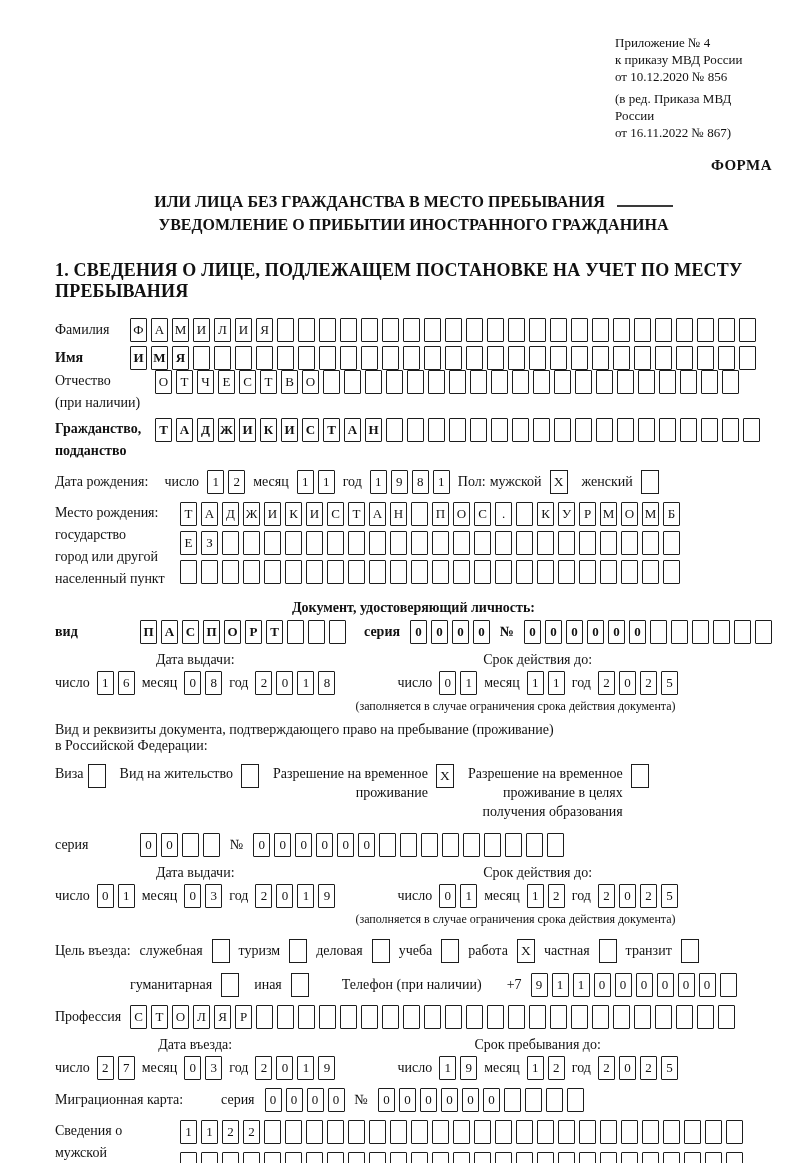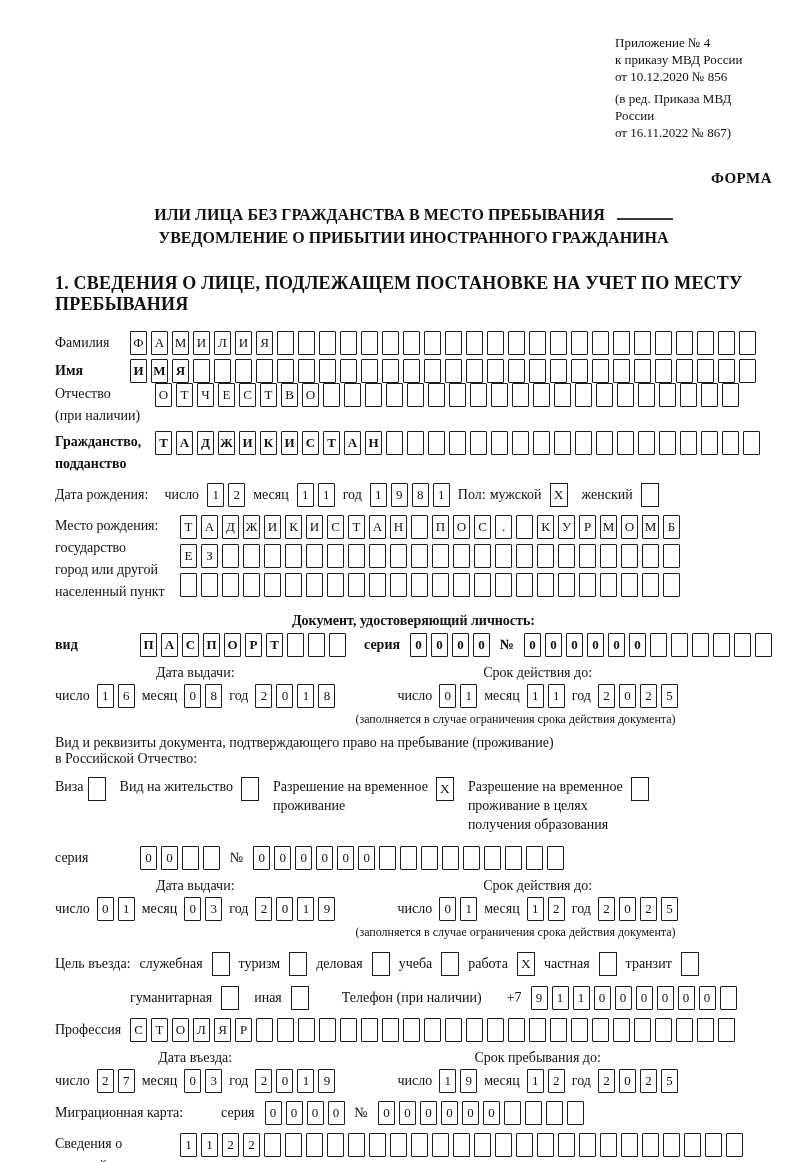--- a/index.html
+++ b/index.html
@@ -3,21 +3,21 @@
 <meta charset="utf-8">
 <style>
   html,body{margin:0;padding:0;background:#ffffff;}
   body{width:800px;height:1163px;overflow:hidden;color:#111;
        font-family:"Liberation Serif","DejaVu Serif",serif;}
   .page{box-sizing:border-box;width:800px;height:1163px;padding:34px 28px 0 55px;}
 
   
   .hdr{margin-left:560px;font-size:13px;line-height:17px;}
   .hdr .sub{margin-top:5px;}
-  .forma{margin-top:29px;text-align:right;font-weight:bold;font-size:15px;letter-spacing:.5px;}
+  .forma{margin-top:16px;text-align:right;font-weight:bold;font-size:15px;letter-spacing:.5px;}
 
   
   .title{margin-top:16px;text-align:center;font-weight:bold;font-size:16px;line-height:23px;}
   .uline{display:inline-block;width:56px;border-bottom:2px solid #3a3a3a;margin-left:12px;}
   .sect{margin-top:24px;font-weight:bold;font-size:18px;letter-spacing:.2px;}
 
   
   .lbl{font-size:14px;white-space:nowrap;}
   .row{display:flex;align-items:center;}
   .cellrow{display:flex;gap:4px;}
@@ -43,21 +43,21 @@
   .dates{display:flex;align-items:flex-start;margin-top:8px;}
   .dategroup{}
   .dg-title{text-align:center;font-size:14px;margin-bottom:3px;}
   .dg-row{display:flex;align-items:center;gap:7px;font-size:14px;}
   .dg-caption{font-size:12px;margin-top:4px;white-space:nowrap;margin-left:-42px;}
   .dg-right{margin-left:62px;}
 
   
   .opts{display:flex;align-items:flex-start;margin-top:10px;gap:14px;}
   .opt{display:flex;align-items:flex-start;gap:8px;}
-  .opt-lines{font-size:14px;line-height:19px;text-align:left;}
+  .opt-lines{font-size:14px;line-height:19px;text-align:right;}
   .opt .checkbox{margin-top:0;}
 
   
   .purpose{display:flex;align-items:center;gap:9px;margin-top:12px;flex-wrap:nowrap;}
 </style>
 </head>
 <body>
 
 <div class="page">
 
@@ -420,21 +420,21 @@
             <span class="cell">0</span>
             <span class="cell">2</span>
             <span class="cell">5</span>
           </span>
       </div>
       <div class="dg-caption">(заполняется в случае ограничения срока действия документа)</div>
     </div>
   </div>
 
   <div class="lbl mt8">Вид и реквизиты документа, подтверждающего право на пребывание (проживание)</div>
-  <div class="lbl mt6">в Российской Отчество:</div>
+  <div class="lbl mt6">в Российской Федерации:</div>
 
   <div class="opts">
     <div class="opt" style="gap:4px;">
       <span class="opt-lines">Виза</span>
       <span class="checkbox"></span>
     </div>
     <div class="opt">
       <span class="opt-lines">Вид на жительство</span>
       <span class="checkbox"></span>
     </div>

